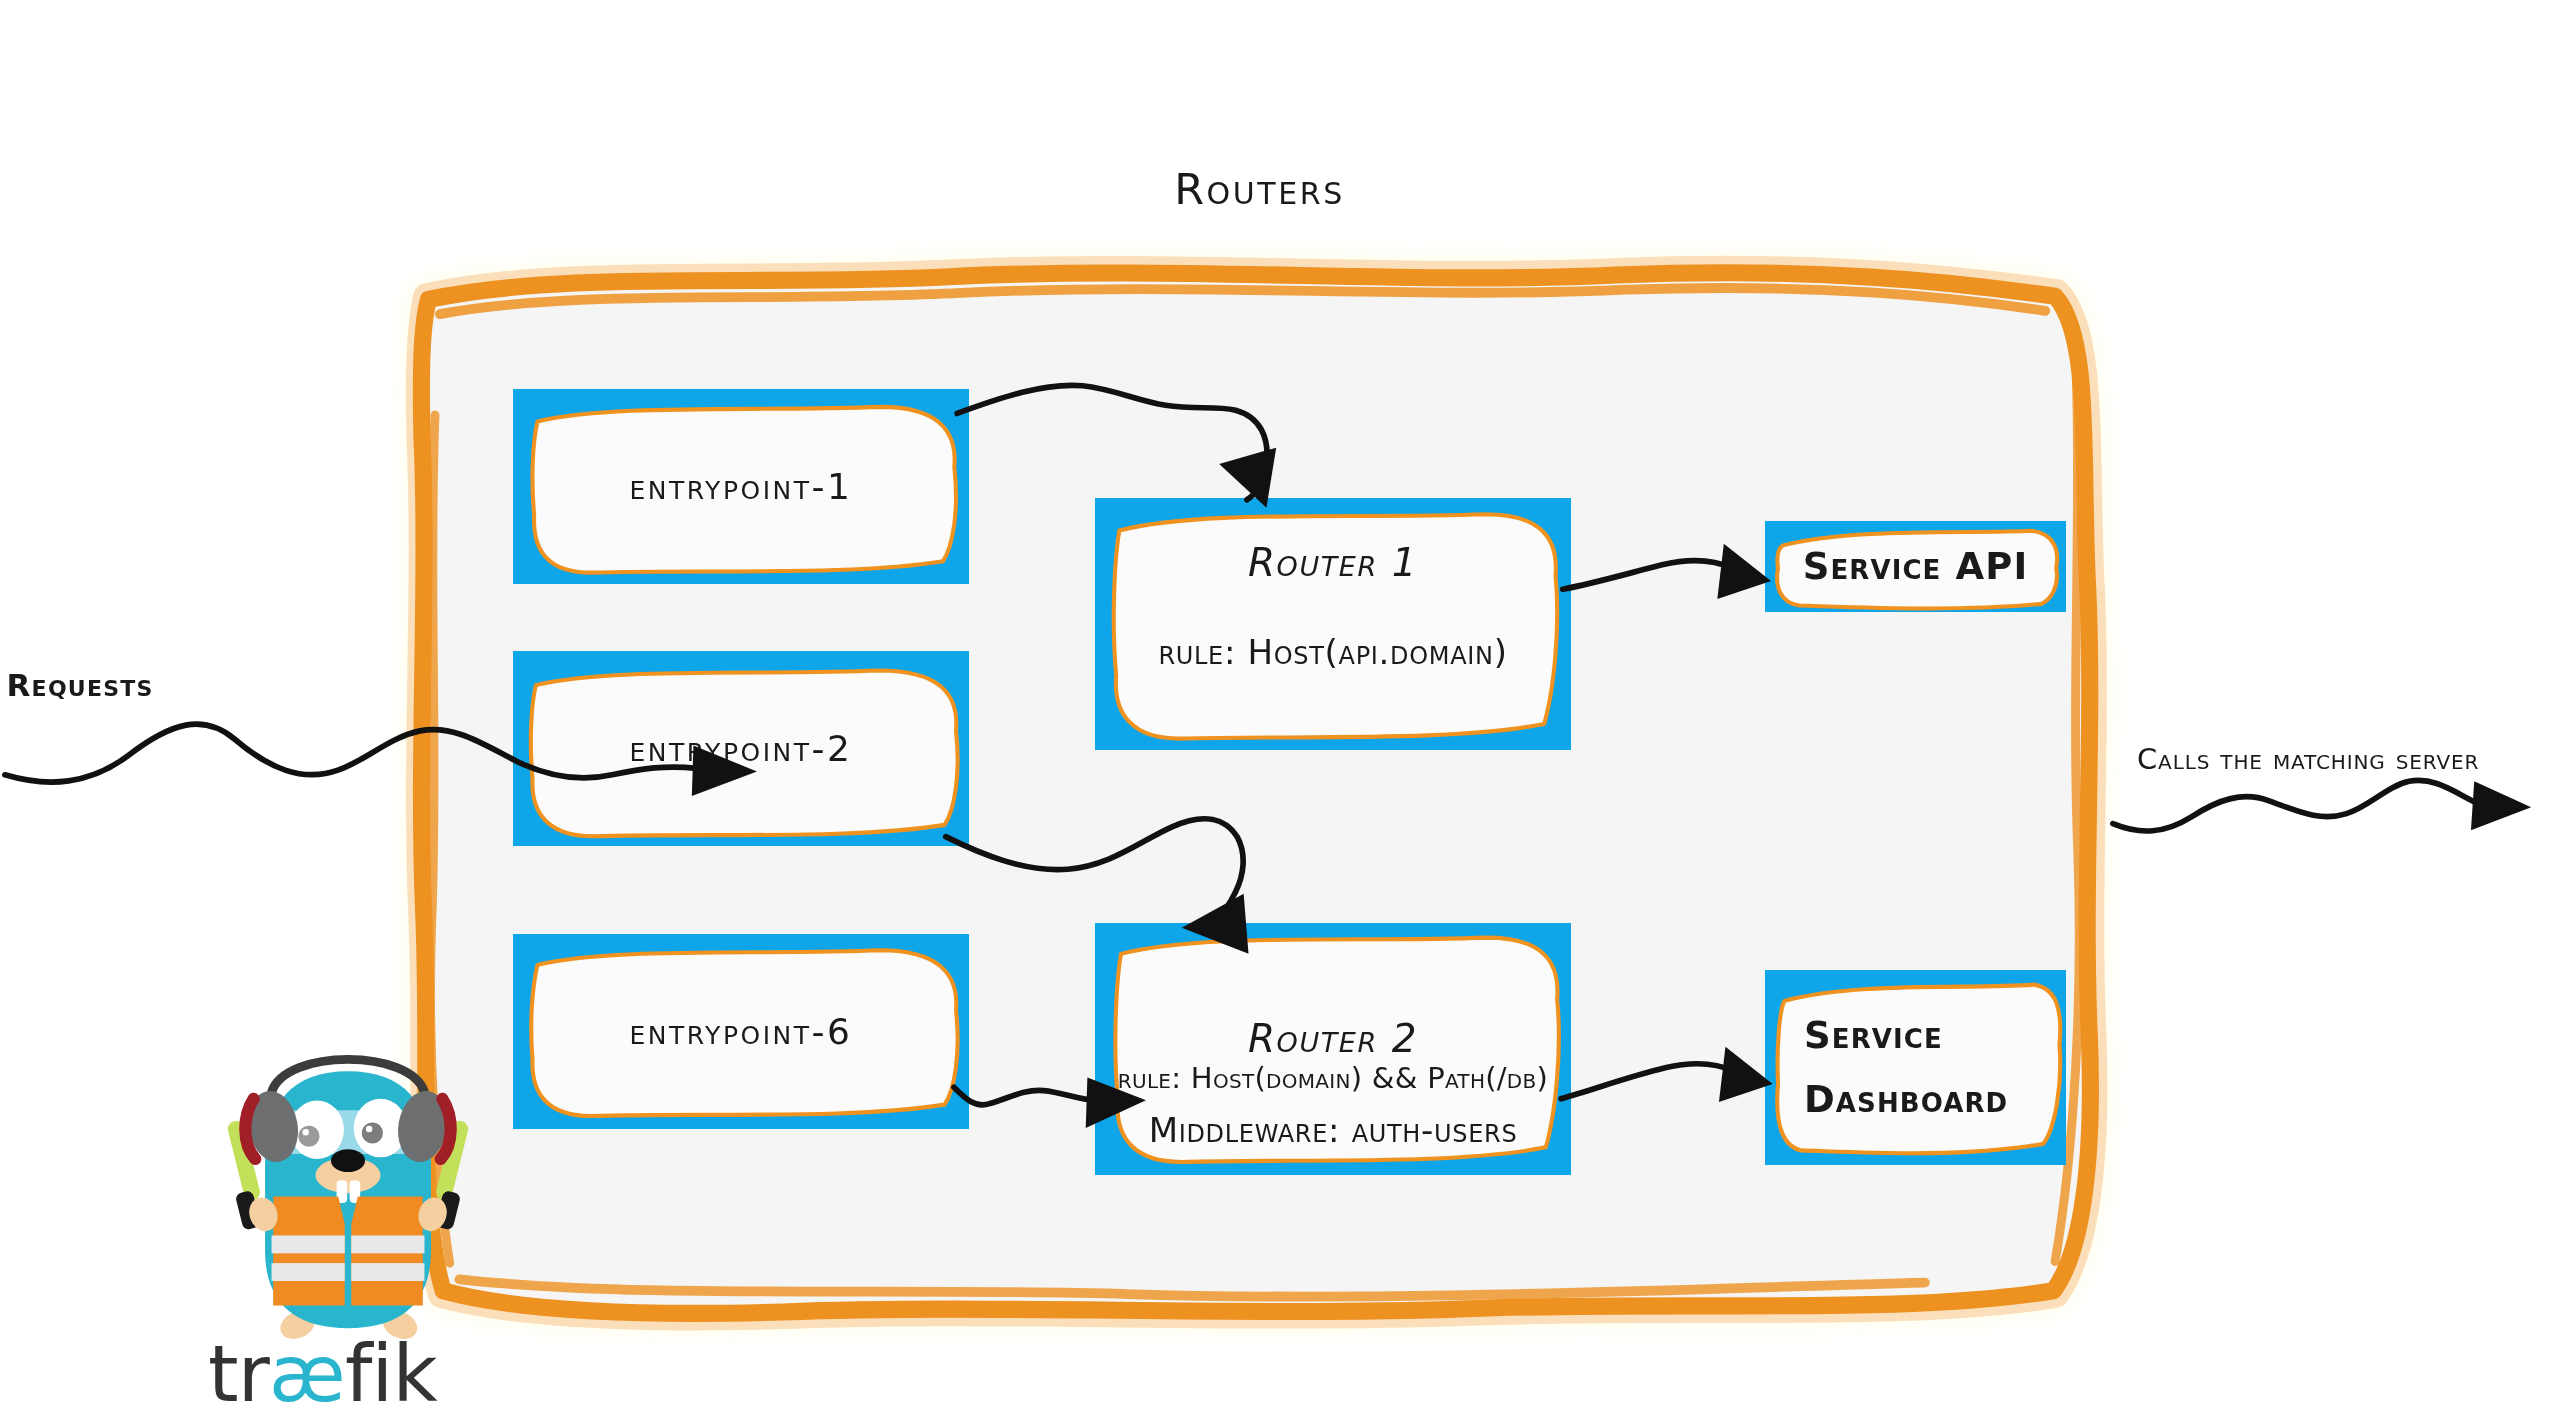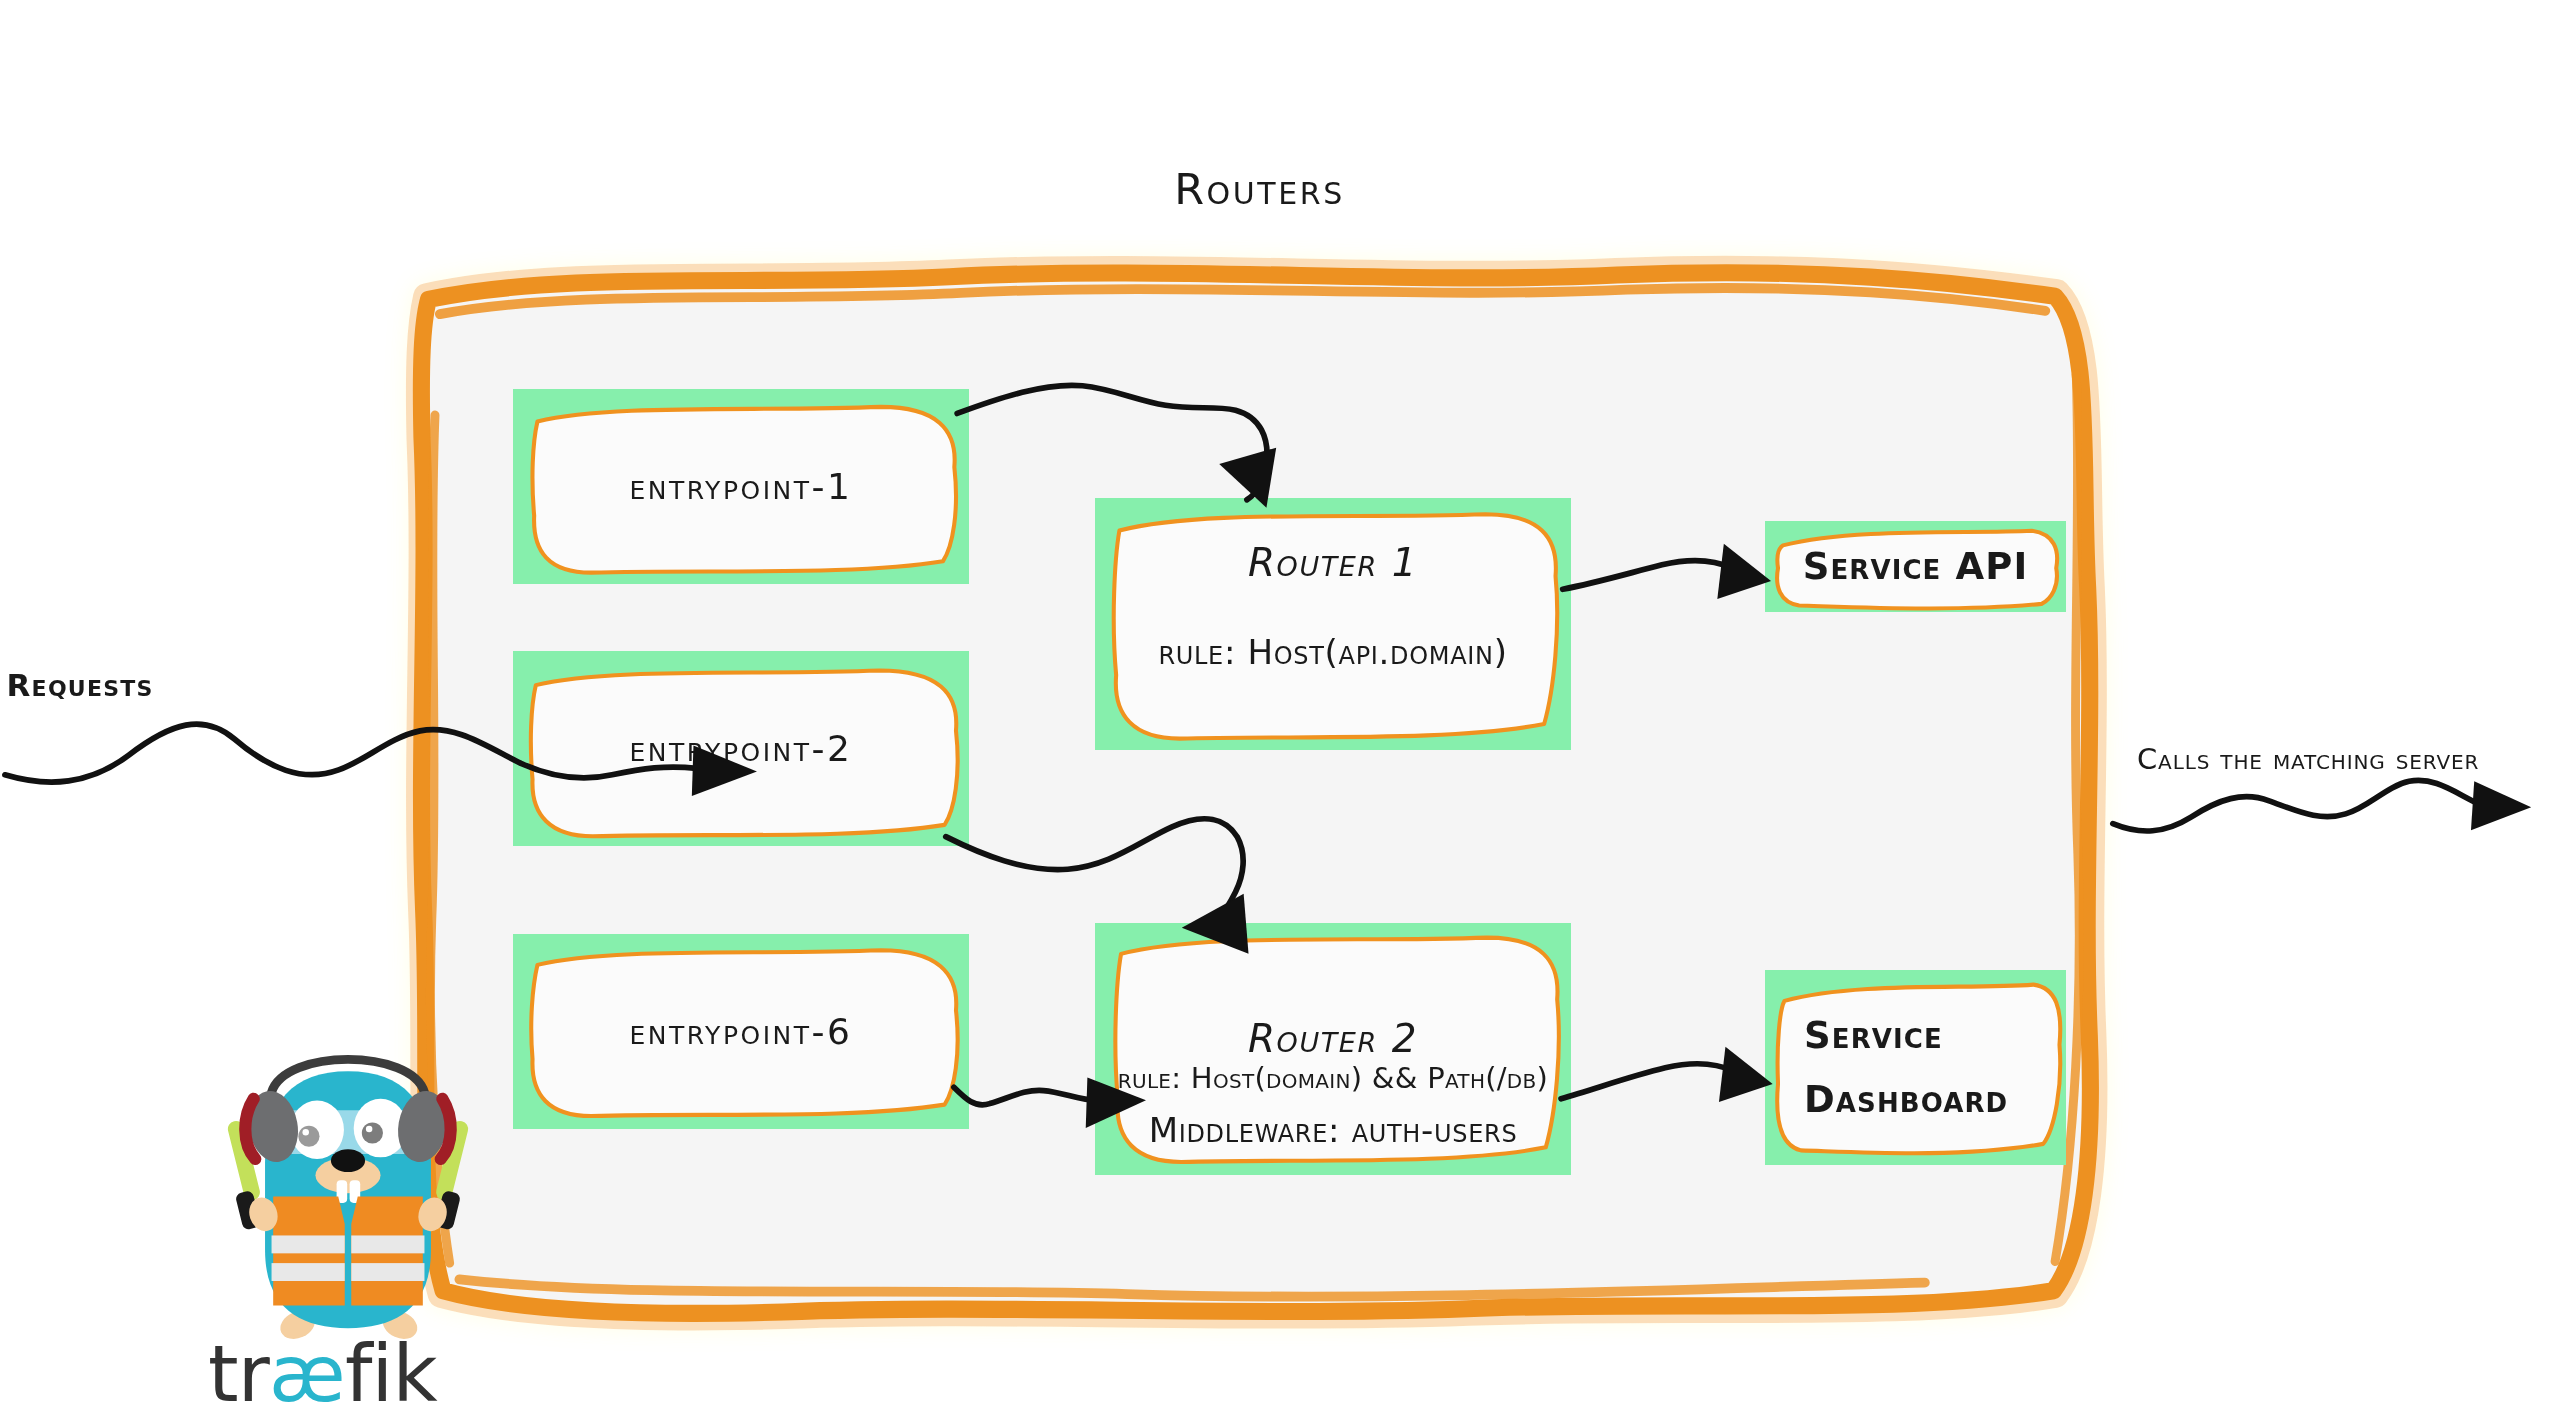--- a/index.html
+++ b/index.html
@@ -53,21 +53,21 @@
     left: -33px;
     top: -33px;
     width: 1787px;
     height: 1115px;
     overflow: visible;
   }
 
   
   .box {
     position: absolute;
-    background: #86efac;
+    background: #0ea5e9;
     box-sizing: border-box;
   }
   .box > svg {
     position: absolute;
     left: 0; top: 0;
     width: 100%; height: 100%;
     overflow: visible;
   }
   .box .label-wrap {
     position: absolute;

